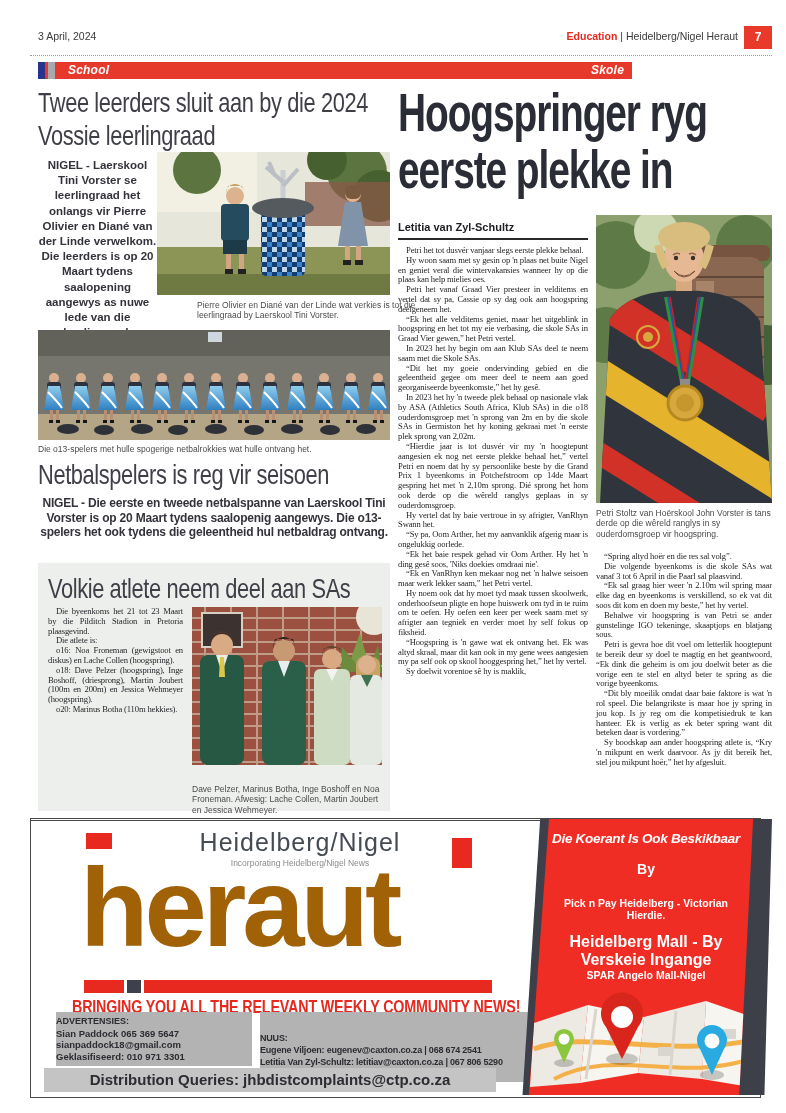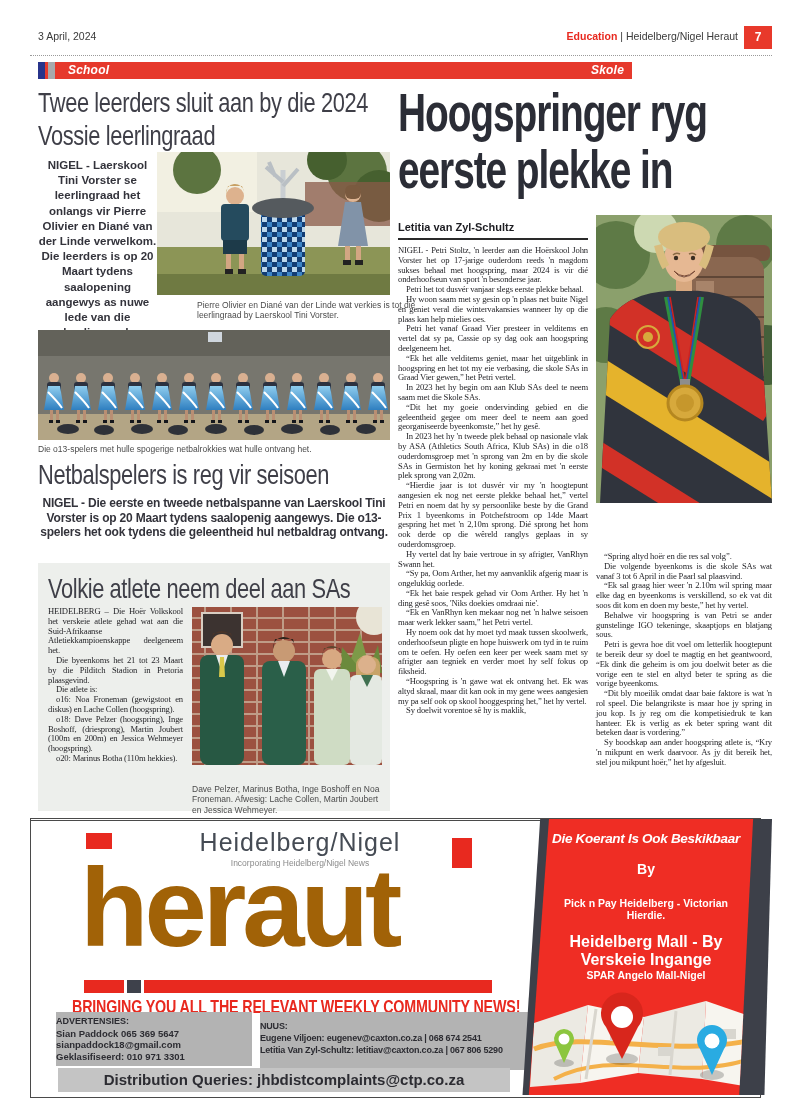--- a/index.html
+++ b/index.html
@@ -44,23 +44,23 @@
   .masthead-sub{left:150px;top:858px;width:300px;text-align:center;font-size:8.5px;color:#8b8b8b;}
   .herautlogo{left:80px;top:852px;font-size:112px;line-height:112px;font-weight:700;
               color:#a16207;letter-spacing:-4px;}
   .underbar{left:84px;top:980px;width:408px;height:13px;background:#e8291f;}
   .undernotch{left:124px;top:980px;width:14px;height:13px;background:#3e414b;
               border-left:3px solid #fff;border-right:3px solid #fff;}
   .slogan{left:50px;top:997px;width:620px;transform:scaleX(0.794);transform-origin:0 0;
           font-size:18px;font-weight:700;color:#e8291f;text-align:center;letter-spacing:-0.2px;}
   .graybox{background:#b3b3b3;color:#2c2c32;text-align:left;font-weight:700;}
   .adcontact{left:56px;top:1012px;width:196px;height:50px;padding-top:4px;font-size:9.5px;line-height:11.5px;}
-  .newscontact{left:260px;top:1012px;width:284px;height:50px;padding-top:8px;font-size:9px;line-height:12px;letter-spacing:-0.2px;}
+  .newscontact{left:260px;top:1012px;width:284px;height:50px;padding-top:20px;font-size:9px;line-height:12px;letter-spacing:-0.2px;}
   .contact-title{font-size:9px;}
-  .distbar{left:58px;top:1068px;width:452px;height:24px;background:#c4c4c4;color:#2c2c32;
+  .distbar{left:44px;top:1068px;width:452px;height:24px;background:#c4c4c4;color:#2c2c32;
            font-size:15px;font-weight:700;text-align:center;line-height:24px;}
   
   .charcoal{left:520px;top:819px;width:252px;height:276px;background:#3d4049;
             clip-path:polygon(8% 0,100% 0,97% 100%,1% 100%);}
   .redpanel{left:520px;top:819px;width:252px;height:276px;background:#ef2d24;
             clip-path:polygon(11.5% 0,92.5% 0,87% 100%,3.5% 100%);}
   .rp-line{position:absolute;left:24px;width:204px;text-align:center;color:#fff;font-weight:700;}
   .rp-title{top:12px;font-size:13.5px;letter-spacing:-0.3px;font-style:italic;}
   .rp-by{top:42px;font-size:14px;}
   .rp-loc1{top:78px;font-size:10.5px;}
@@ -180,21 +180,20 @@
     </svg>
   </div>
   <div class="abs caption" style="left:38px;top:444px;width:352px;">Die o13-spelers met hulle spogerige netbalrokkies wat hulle ontvang het.</div>
 
   <div class="abs hl" style="left:38px;top:458px;">Netbalspelers is reg vir seisoen</div>
   <div class="abs introbold" style="left:38px;top:496px;width:352px;font-size:12px;line-height:14.5px;letter-spacing:-0.2px;">NIGEL - Die eerste en tweede netbalspanne van Laerskool Tini Vorster is op 20 Maart tydens saalopenig aangewys. Die o13-spelers het ook tydens die geleentheid hul netbaldrag ontvang.</div>
 
   <div class="abs graypanel">
     <div class="abs hl" style="left:10px;top:9px;">Volkie atlete neem deel aan SAs</div>
     <div class="abs bodytext" style="left:10px;top:44px;width:135px;">
-      <p class="first">HEIDELBERG – Die Hoër Volkskool het verskeie atlete gehad wat aan die Suid-Afrikaanse Atletiekkampioenskappe deelgeneem het.</p>
       <p>Die byeenkoms het 21 tot 23 Maart by die Pilditch Stadion in Pretoria plaasgevind.</p>
       <p>Die atlete is:</p>
       <p>o16: Noa Froneman (gewigstoot en diskus) en Lache Collen (hoogspring).</p>
       <p>o18: Dave Pelzer (hoogspring), Inge Boshoff, (driesprong), Martin Joubert (100m en 200m) en Jessica Wehmeyer (hoogspring).</p>
       <p>o20: Marinus Botha (110m hekkies).</p>
     </div>
     <div class="ph" style="left:154px;top:44px;width:190px;height:158px;">
       <svg width="190" height="158" viewBox="0 0 190 158">
         <defs>
           <pattern id="bricks" width="26" height="12" patternUnits="userSpaceOnUse">
@@ -230,21 +229,20 @@
       </svg>
     </div>
     <div class="abs caption" style="left:154px;top:206px;width:190px;margin-top:15px;">Dave Pelzer, Marinus Botha, Inge Boshoff en Noa Froneman.  Afwesig: Lache Collen, Martin Joubert en Jessica Wehmeyer.</div>
   </div>
 
   <div class="abs hl-big" style="left:398px;top:84px;">Hoogspringer ryg eerste plekke in</div>
   <div class="abs byline" style="left:398px;top:221px;">Letitia van Zyl-Schultz</div>
   <div class="abs bylinerule" style="left:398px;top:238px;"></div>
 
   <div class="abs bodytext" style="left:398px;top:246px;width:190px;">
-    <p class="first">NIGEL - Petri Stoltz, 'n leerder aan die Hoërskool John Vorster het op 17-jarige ouderdom reeds 'n magdom sukses behaal met hoogspring, maar 2024 is vir dié onderhoofseun van sport 'n besonderse jaar.</p>
     <p>Petri het tot dusvér vanjaar slegs eerste plekke behaal.</p>
     <p>Hy woon saam met sy gesin op 'n plaas net buite Nigel en geniet veral die wintervakansies wanneer hy op die plaas kan help mielies oes.</p>
     <p>Petri het vanaf Graad Vier presteer in velditems en vertel dat sy pa, Cassie op sy dag ook aan hoogspring deelgeneem het.</p>
     <p>“Ek het alle velditems geniet, maar het uitgeblink in hoogspring en het tot my eie verbasing, die skole SAs in Graad Vier gewen,” het Petri vertel.</p>
     <p>In 2023 het hy begin om aan Klub SAs deel te neem saam met die Skole SAs.</p>
     <p>“Dit het my goeie ondervinding gebied en die geleentheid gegee om meer deel te neem aan goed georganiseerde byeenkomste,” het hy gesê.</p>
     <p>In 2023 het hy 'n tweede plek behaal op nasionale vlak by ASA (Athletics South Africa, Klub SAs) in die o18 ouderdomsgroep met 'n sprong van 2m en by die skole SAs in Germiston het hy koning gekraai met 'n eerste plek sprong van 2,02m.</p>
     <p>“Hierdie jaar is tot dusvér vir my 'n hoogtepunt aangesien ek nog net eerste plekke behaal het,” vertel Petri en noem dat hy sy persoonlike beste by die Grand Prix 1 byeenkoms in Potchefstroom op 14de Maart gespring het met 'n 2,10m sprong. Dié sprong het hom ook derde op die wêreld ranglys geplaas in sy ouderdomsgroep.</p>
     <p>Hy vertel dat hy baie vertroue in sy afrigter, VanRhyn Swann het.</p>
     <p>“Sy pa, Oom Arther, het my aanvanklik afgerig maar is ongelukkig oorlede.</p>
@@ -294,20 +292,21 @@
       <rect x="80" y="62" width="16" height="14" fill="#d8a87f"></rect>
       <ellipse cx="88" cy="44" rx="20" ry="23" fill="#e6b893"></ellipse>
       <ellipse cx="88" cy="22" rx="26" ry="15" fill="#d9bd7e"></ellipse>
       <path d="M62,30 Q66,46 70,52 M114,30 Q110,46 106,52" stroke="#d9bd7e" stroke-width="8" fill="none"></path>
       <circle cx="80" cy="43" r="2.2" fill="#3a2d22"></circle>
         <circle cx="97" cy="43" r="2.2" fill="#3a2d22"></circle>
       <path d="M77,40 q3,-3 7,-1 M93,39 q4,-2 7,1" stroke="#8a6a44" stroke-width="1.5" fill="none"></path>
       <path d="M78,56 Q88,66 99,56 Q94,62 88,62 Q82,62 78,56 Z" fill="#fff" stroke="#7a4a35" stroke-width="1"></path>
     </svg>
   </div>
+  <div class="abs caption" style="left:596px;top:508px;width:176px;">Petri Stoltz van Hoërskool John Vorster is tans derde op die wêreld ranglys in sy ouderdomsgroep vir hoogspring.</div>
 
   <div class="abs bodytext" style="left:596px;top:552px;width:176px;">
     <p>“Spring altyd hoër en die res sal volg”.</p>
     <p>Die volgende byeenkoms is die skole SAs wat vanaf 3 tot 6 April in die Paarl sal plaasvind.</p>
     <p>“Ek sal graag hier weer 'n 2.10m wil spring maar elke dag en byeenkoms is verskillend, so ek vat dit soos dit kom en doen my beste,” het hy vertel.</p>
     <p>Behalwe vir hoogspring is van Petri se ander gunstelinge IGO tekeninge, skaaptjops en blatjang sous.</p>
     <p>Petri is gevra hoe dit voel om letterlik hoogtepunt te bereik deur sy doel te magtig en het geantwoord, “Ek dink die geheim is om jou doelwit beter as die vorige een te stel en altyd beter te spring as die vorige byeenkoms.</p>
     <p>“Dit bly moeilik omdat daar baie faktore is wat 'n rol speel. Die belangrikste is maar hoe jy spring in jou kop. Is jy reg om die kompetisiedruk te kan hanteer. Ek is verlig as ek beter spring want dit beteken daar is vordering.”</p>
     <p>Sy boodskap aan ander hoogspring atlete is, “Kry 'n mikpunt en werk daarvoor. As jy dit bereik het, stel jou mikpunt hoër,” het hy afgesluit.</p>
   </div>

